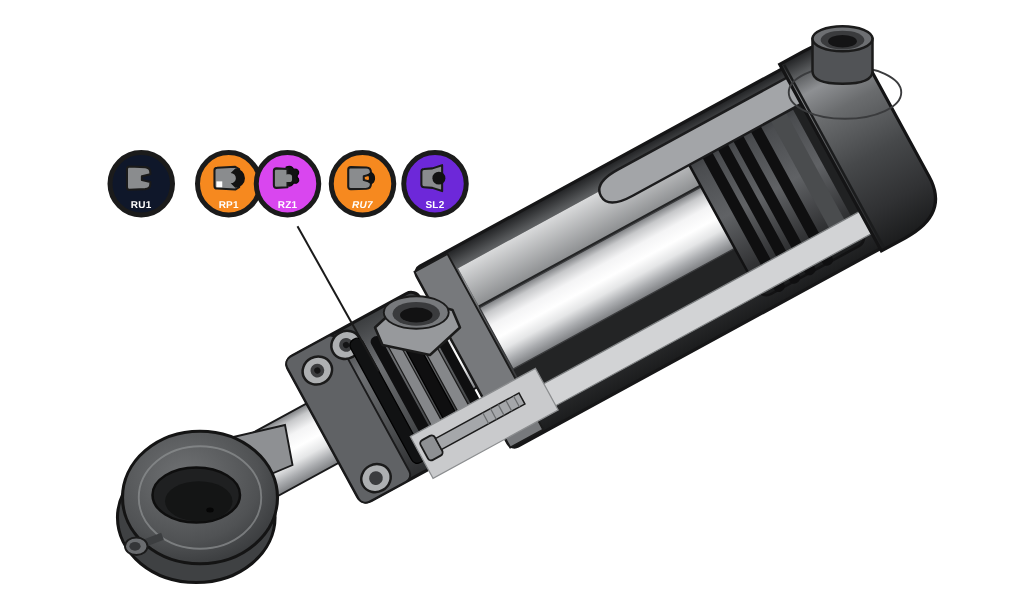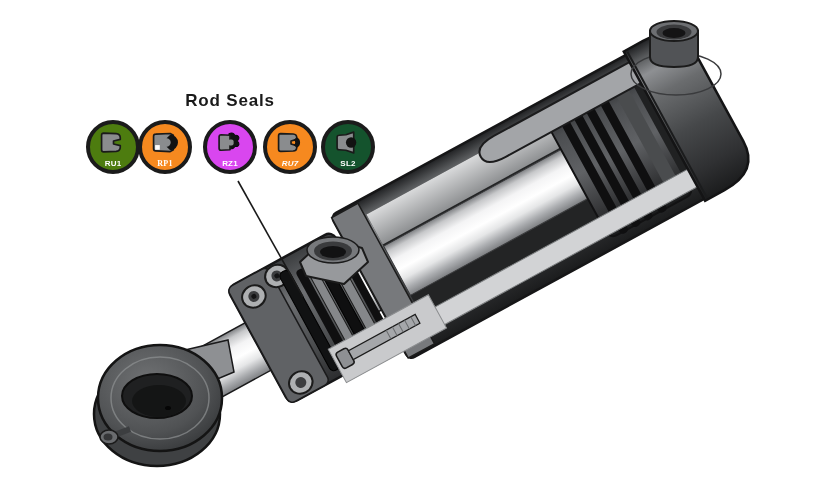--- a/index.html
+++ b/index.html
@@ -7,21 +7,21 @@
          font-family:"Liberation Sans",sans-serif;}
   .scene{position:absolute;left:0;top:0;width:816px;height:481px;}
   .diagram-title{position:absolute;left:150px;top:91px;width:160px;text-align:center;
          font-size:17px;font-weight:bold;letter-spacing:0.8px;color:#1a1a1a;}
   .badges{position:absolute;left:0;top:0;width:816px;height:0;}
   .badge{position:absolute;width:46px;height:46px;border-radius:50%;
          border:4px solid #1b1b1b;box-sizing:content-box;top:120px;}
   .badge .glyph{position:absolute;top:5px;left:50%;transform:translateX(-50%);}
   .badge-label{position:absolute;bottom:2px;left:0;right:0;text-align:center;
          font-size:8px;font-weight:bold;color:#ffffff;letter-spacing:0.2px;}
-  .b0{left:86px;} .b1{left:138px;font-family:Liberation Serif, serif;} .b2{left:203px;} .b3{left:263px;font-style:italic;} .b4{left:321px;}
+  .b0{left:86px;} .b1{left:156px;} .b2{left:203px;} .b3{left:263px;font-style:italic;} .b4{left:321px;}
 </style>
 </head>
 <body>
 
 <div class="stage">
 
   <svg class="scene" viewBox="0 0 816 481">
     <defs>
       <linearGradient id="gChrome" x1="0" y1="0" x2="0" y2="1">
         <stop offset="0" stop-color="#7D7F82"></stop>
@@ -162,25 +162,24 @@
       <g>
         <line x1="117" y1="434" x2="130" y2="429" stroke="#3C3E40" stroke-width="6"></line>
         <ellipse cx="109" cy="437" rx="9" ry="7" fill="#6A6C6F" stroke="#1B1B1B" stroke-width="1.5"></ellipse>
         <ellipse cx="108" cy="437" rx="4.5" ry="3.5" fill="#353638"></ellipse>
       </g>
     </g>
 
     <line x1="238" y1="181" x2="303" y2="297" stroke="#1A1A1A" stroke-width="1.6"></line>
   </svg>
 
-  <div class="diagram-title">Rod Seals</div>
 
   <div class="badges">
 
-    <div class="badge b0" style="background-color: #4d7c0f;">
+    <div class="badge b0" style="background-color: #0f172a;">
       <svg class="glyph" width="32" height="27" viewBox="0 0 30 26">
         <path d="M6 4 L18 4.5 Q22 4.8 22 8.5 L22 10 L15.5 11.5 L15.5 14.5 L22 16 L22 17.5 Q22 21.2 18 21.5 L6 22 Q4 22 4 20 L4 6 Q4 4 6 4 Z" fill="#8A8C8E" stroke="#1A1A1A" stroke-width="1.6" stroke-linejoin="round"></path>
       </svg>
       <span class="badge-label">RU1</span>
     </div>
 
     <div class="badge b1" style="background-color: rgb(246, 137, 31);">
       <svg class="glyph" width="32" height="27" viewBox="0 0 30 26">
         <path d="M6 5 Q4 5 4 7 L4 19 Q4 21 6 21 L20 21.8 L23 20 L23 6 L20 4.3 Z" fill="#8A8C8E" stroke="#1A1A1A" stroke-width="1.6" stroke-linejoin="round"></path>
         <path d="M20 5.5 A7 7 0 1 1 20 20.5 L16.5 17 A4 4 0 0 0 16.5 9 Z" fill="#121212"></path>
@@ -199,21 +198,21 @@
     </div>
 
     <div class="badge b3" style="background-color: rgb(246, 137, 31);">
       <svg class="glyph" width="32" height="27" viewBox="0 0 30 26">
         <path d="M6 4.5 L18 4.8 Q21.5 5 21.5 8.5 L21.5 10 L16 11.5 L16 14.5 L21.5 16 L21.5 17.5 Q21.5 21 18 21.2 L6 21.5 Q4 21.5 4 19.5 L4 6.5 Q4 4.5 6 4.5 Z" fill="#8A8C8E" stroke="#1A1A1A" stroke-width="1.6" stroke-linejoin="round"></path>
         <path d="M21.5 8 A5.5 5.5 0 0 1 21.5 18 L18.5 15.5 A2.8 2.8 0 0 0 18.5 10.5 Z" fill="#121212"></path>
       </svg>
       <span class="badge-label">RU7</span>
     </div>
 
-    <div class="badge b4" style="background-color: #14532d;">
+    <div class="badge b4" style="background-color: #6d28d9;">
       <svg class="glyph" width="32" height="27" viewBox="0 0 30 26">
         <path d="M6.5 6 Q4.5 6 4.5 8 L4.5 18 Q4.5 20 6.5 20 L13 20.5 L20.5 23 L20.5 3 L13 5.5 Z" fill="#8A8C8E" stroke="#1A1A1A" stroke-width="1.6" stroke-linejoin="round"></path>
         <circle cx="18" cy="13" r="5" fill="#121212"></circle>
       </svg>
       <span class="badge-label">SL2</span>
     </div>
 
   </div>
 </div>
 

